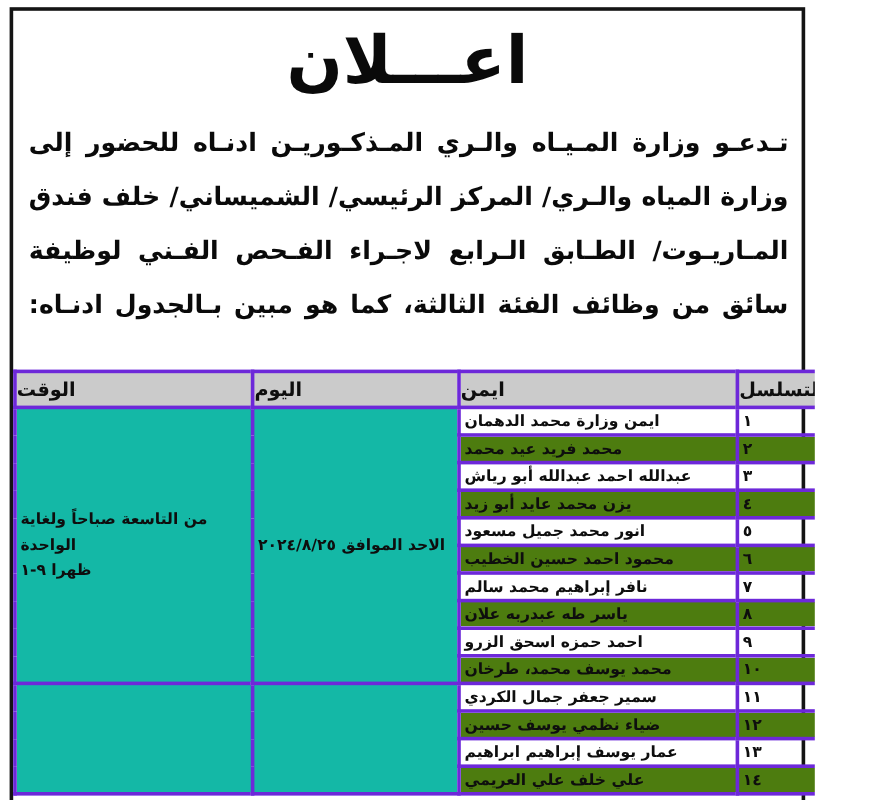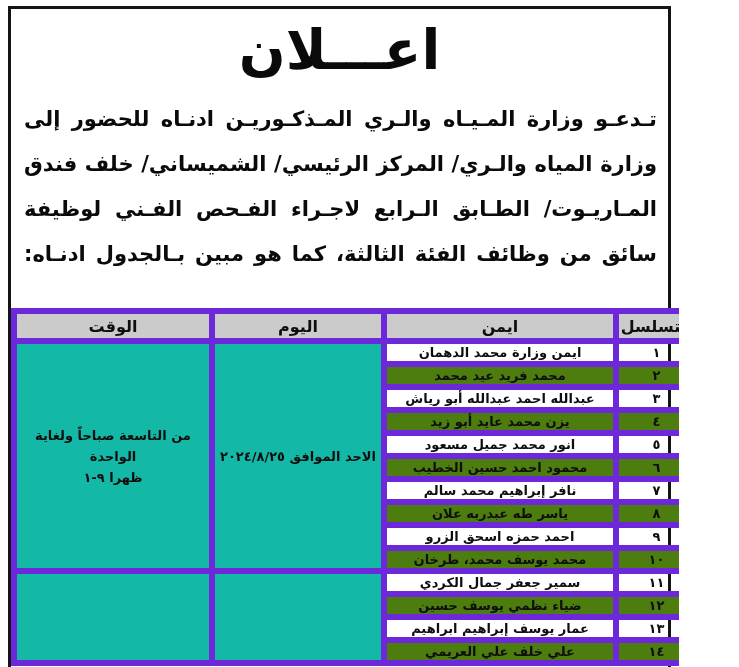--- a/index.html
+++ b/index.html
@@ -49,22 +49,22 @@
   }
   table.schedule {
     direction: rtl;
     border-collapse: collapse;
     table-layout: fixed;
     width: 683px;
     margin: 31px 14px 0 auto;
     border: 2px solid #1c1c1c;
   }
   .schedule th, .schedule td {
-    border: 6px solid #6d28d9;
-    text-align: center;
+    border: 3px solid #6d28d9;
+    text-align: left;
     vertical-align: middle;
     font-weight: bold;
     overflow: hidden;
   }
   .schedule th {
     height: 30px;
     font-size: 16px;
     background: #cbcbcb;
   }
   .schedule td { height: 23px; font-size: 13px; padding: 1px 3px; }

